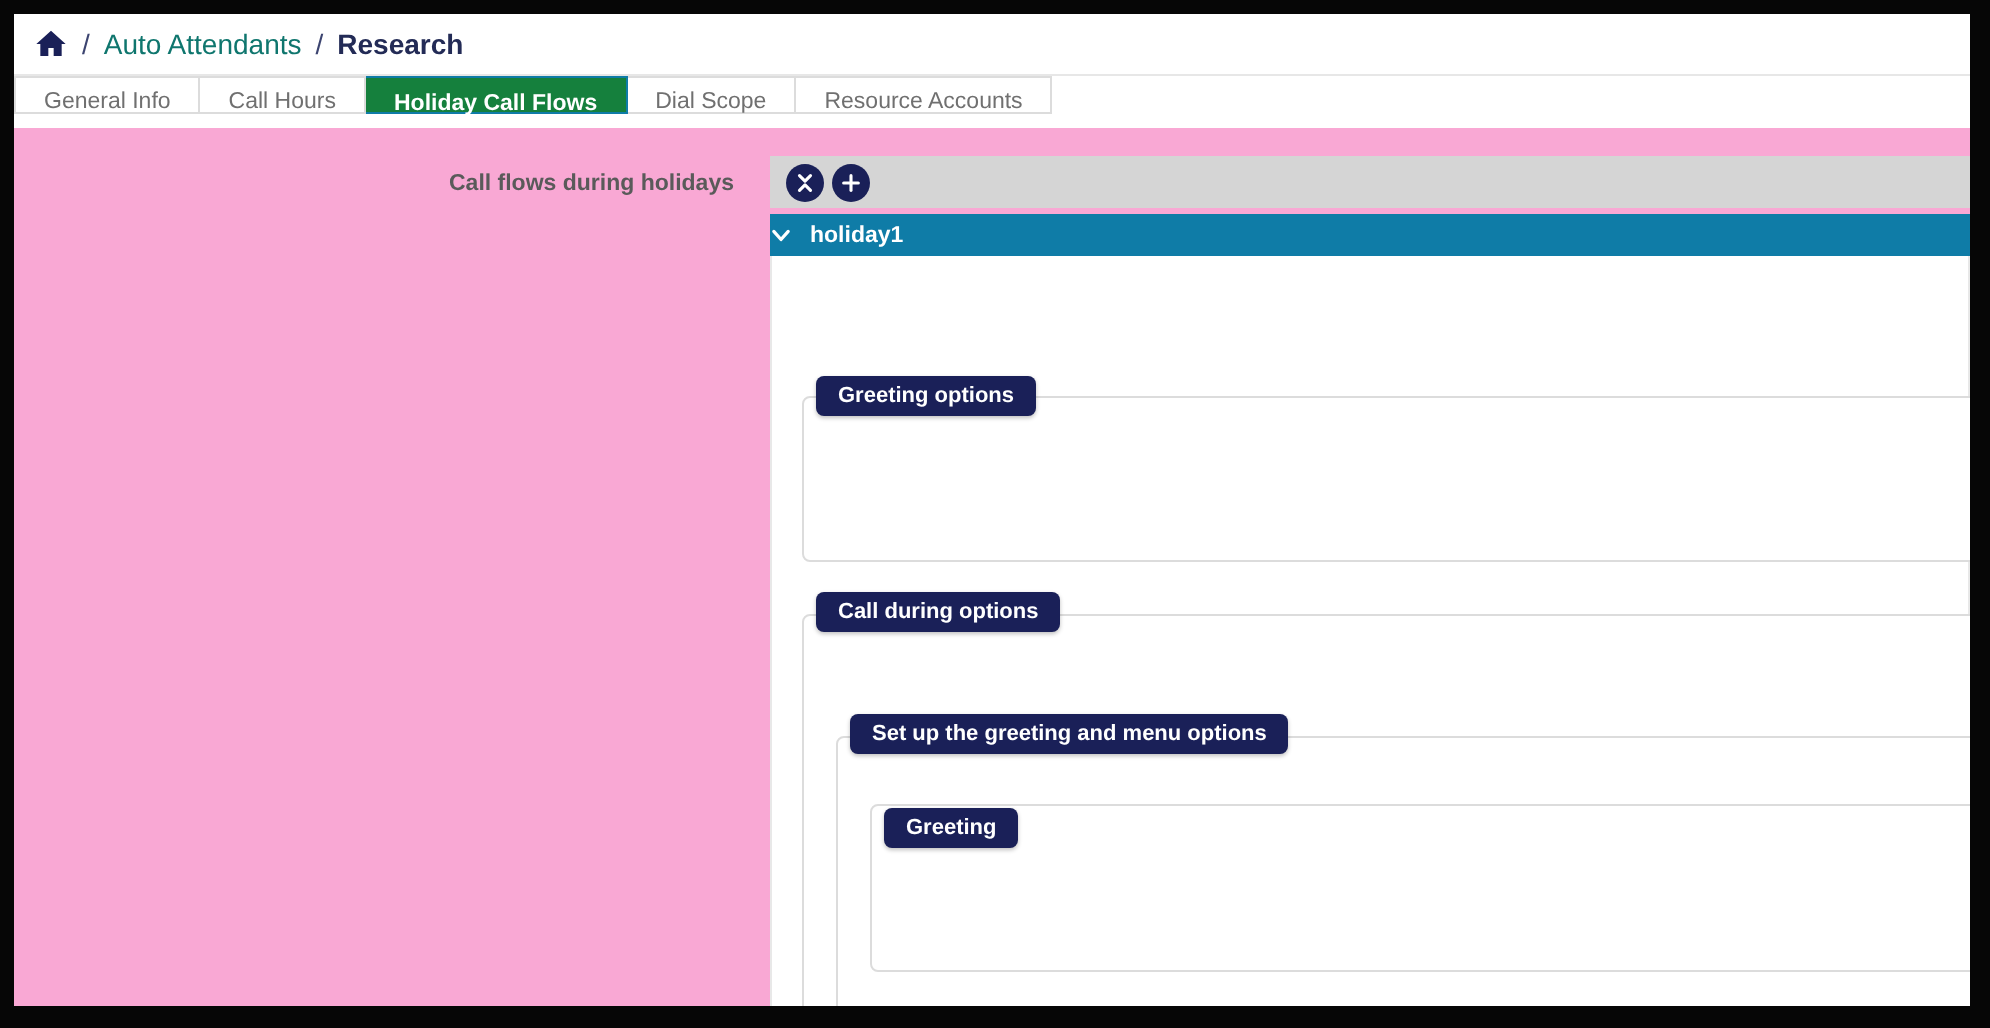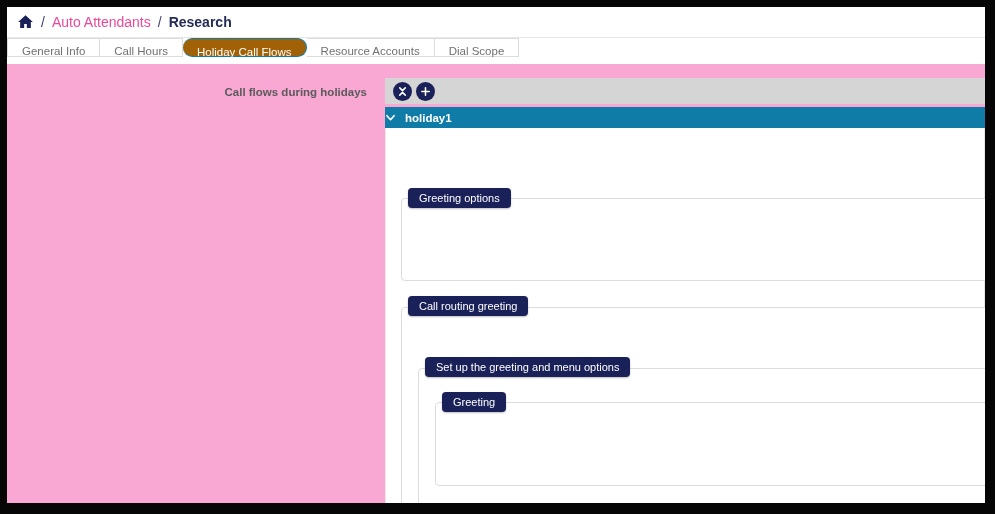--- a/index.html
+++ b/index.html
@@ -6,32 +6,32 @@
   body { font-family:"Liberation Sans", sans-serif; background:#fff; }
 
   .frame { position:relative; width:995px; height:514px; background:#060606; overflow:hidden; }
   .page  { position:absolute; left:7px; top:7px; width:978px; height:496px; background:#fff; overflow:hidden; }
 
   
   .header { position:absolute; left:0; top:0; width:100%; height:30px; background:#fff; }
   .breadcrumb { display:flex; align-items:center; height:30px; padding-left:10px; font-size:14px; color:#2b3360; }
   .breadcrumb .home { display:flex; align-items:center; cursor:pointer; }
   .breadcrumb .sep { margin:0 7px; color:#3c4470; font-weight:400; }
-  .breadcrumb .crumb { color:#ec4899; }
+  .breadcrumb .crumb { color:#0f766e; }
   .breadcrumb .crumb.current { font-weight:bold; color:#232b56; }
 
   
   .tabbar { position:absolute; left:0; top:30px; width:100%; height:27px; border-top:1px solid #e7e7e7; }
   .tabbar .underline-full { position:absolute; left:0; top:26px; width:100%; height:1px; background:#efefef; }
   .tabbar .underline-seg  { position:absolute; left:0; top:26px; width:841px; height:1px; background:#d9d9d9; }
   .tabs { position:absolute; left:0; top:0; display:flex; height:26px; }
   .tab { height:19px; line-height:24px; padding:0 14px; font-size:11.5px; color:#707070;
          background:#fff; border:1px solid #dcdcdc; border-left:none; cursor:pointer; white-space:nowrap;text-align:right; }
   .tab:first-child { border-left:1px solid #dcdcdc; }
-  .tab.active { background:#a16207; border-color:#0f7ca7; color:#fff; font-weight:normal; line-height:26px;border-radius:10px; }
+  .tab.active { background:#15803d; border-color:#0f7ca7; color:#fff; font-weight:bold; line-height:26px; }
 
   
   .content { position:absolute; left:0; top:57px; width:100%; height:439px; background:#f9a8d4; }
   .section-label { position:absolute; left:100px; top:22px; width:260px; text-align:right;
                    font-size:11.5px; font-weight:bold; color:#5a5a5a; }
 
   .panel { position:absolute; left:378px; top:14px; right:0; bottom:0; }
   .toolbar { height:26px; background:#d5d5d5; display:flex; align-items:center; padding-left:8px; gap:4px; }
   .circle-btn { width:19px; height:19px; border-radius:50%; background:#1a2058; border:none;
                 display:flex; align-items:center; justify-content:center; cursor:pointer; padding:0; }
@@ -41,21 +41,21 @@
   .accordion-body { position:relative; background:#fff; height:375px;
                     border-left:1px solid #e8e8e8; border-right:1px solid #e8e8e8; }
 
   
   .row { position:absolute; height:20px; }
   .row .lbl { position:absolute; top:4px; font-size:11.5px; font-weight:bold; color:#404040; text-align:right; }
   .lbl-outer { left:400px; width:248px; }
   .lbl-inner { left:420px; width:248px; }
 
   .fieldset { position:absolute; right:-15px; border:1px solid #dcdcdc; border-radius:4px; background:#fff; }
-  .badge { position:absolute; z-index:2; background:#1a2058; color:#fff; font-size:11px; font-weight:normal;
+  .badge { position:absolute; z-index:2; background:#1a2058; color:#fff; font-size:11px; font-weight:bold;
            padding:4px 11px; border-radius:4px; white-space:nowrap; box-shadow:0 1px 2px rgba(0,0,0,.25); }
 
   svg { display:block; }
 </style>
 </head>
 <body>
 
 <div class="frame">
   <div class="page">
 
@@ -73,22 +73,22 @@
       </div>
     </div>
 
     <div class="tabbar">
       <div class="underline-full"></div>
       <div class="underline-seg"></div>
       <div class="tabs">
         <div class="tab">General Info</div>
         <div class="tab">Call Hours</div>
         <div class="tab active">Holiday Call Flows</div>
+        <div class="tab">Dial Scope</div>
         <div class="tab">Resource Accounts</div>
-        <div class="tab">Dial Scope</div>
       </div>
     </div>
 
     <div class="content">
       <div class="section-label">Call flows during holidays</div>
 
       <div class="panel">
 
         <div class="toolbar">
           <button class="circle-btn">
@@ -136,32 +136,32 @@
           <div class="row" style="top:100px; left:0; right:0;">
             <span class="lbl lbl-outer">Options</span>
 
           </div>
           <div class="row" style="top:127px; left:0; right:0;">
             <span class="lbl lbl-outer">Message</span>
 
           </div>
 
           <div class="fieldset" style="left:15px; top:179px; bottom:-10px;"></div>
-          <div class="badge" style="left:22px; top:168px;">Call routing greeting</div>
+          <div class="badge" style="left:22px; top:168px;">Call during options</div>
 
           <div class="row" style="top:208px; left:0; right:0;">
             <span class="lbl lbl-outer">Options</span>
 
           </div>
 
           <div class="fieldset" style="left:32px; top:240px; bottom:-10px;"></div>
           <div class="badge" style="left:39px; top:229px;">Set up the greeting and menu options</div>
 
           <div class="fieldset" style="left:49px; top:274px; height:84px;"></div>
-          <div class="badge" style="left:56px; top:264px;">Greeting</div>
+          <div class="badge" style="left:56px; top:276px;">Greeting</div>
 
           <div class="row" style="top:302px; left:0; right:0;">
             <span class="lbl lbl-inner">Options</span>
 
           </div>
           <div class="row" style="top:328px; left:0; right:0;">
             <span class="lbl lbl-inner">Audio File</span>
 
           </div>
 

